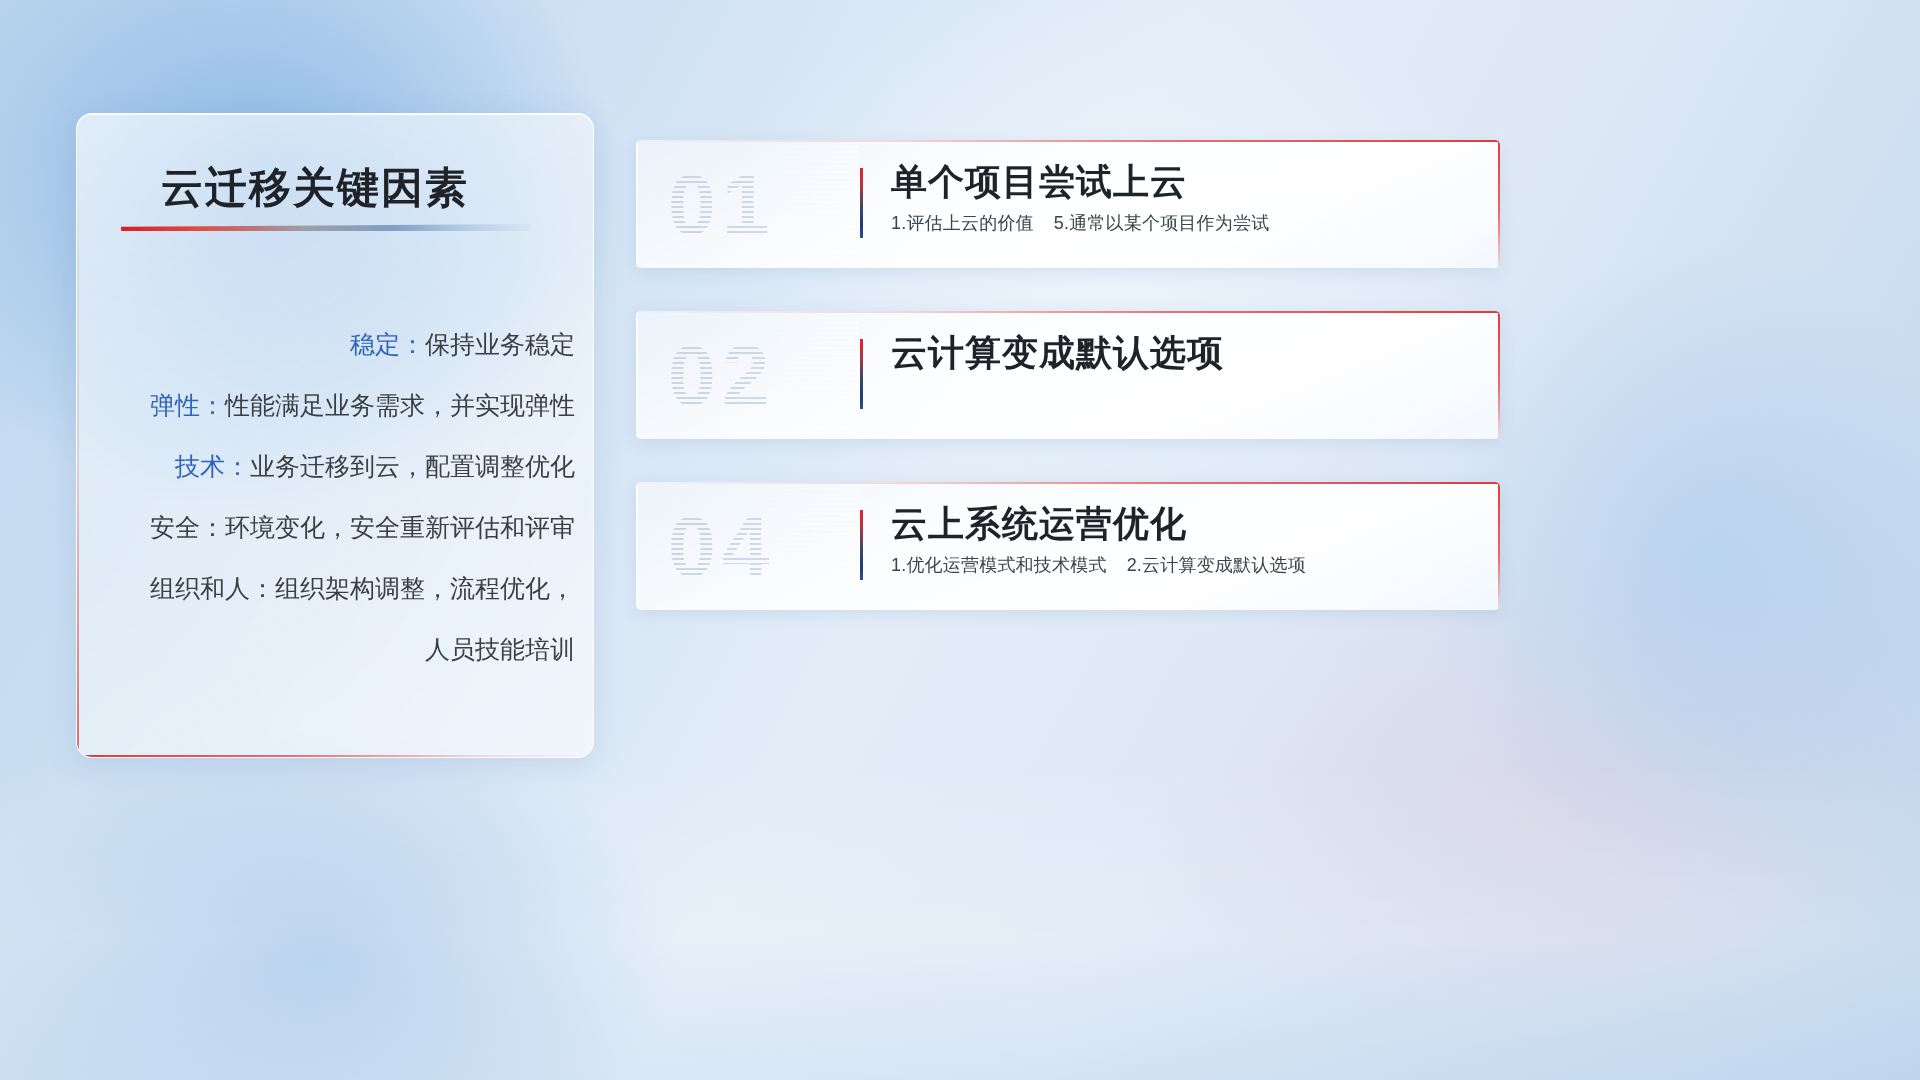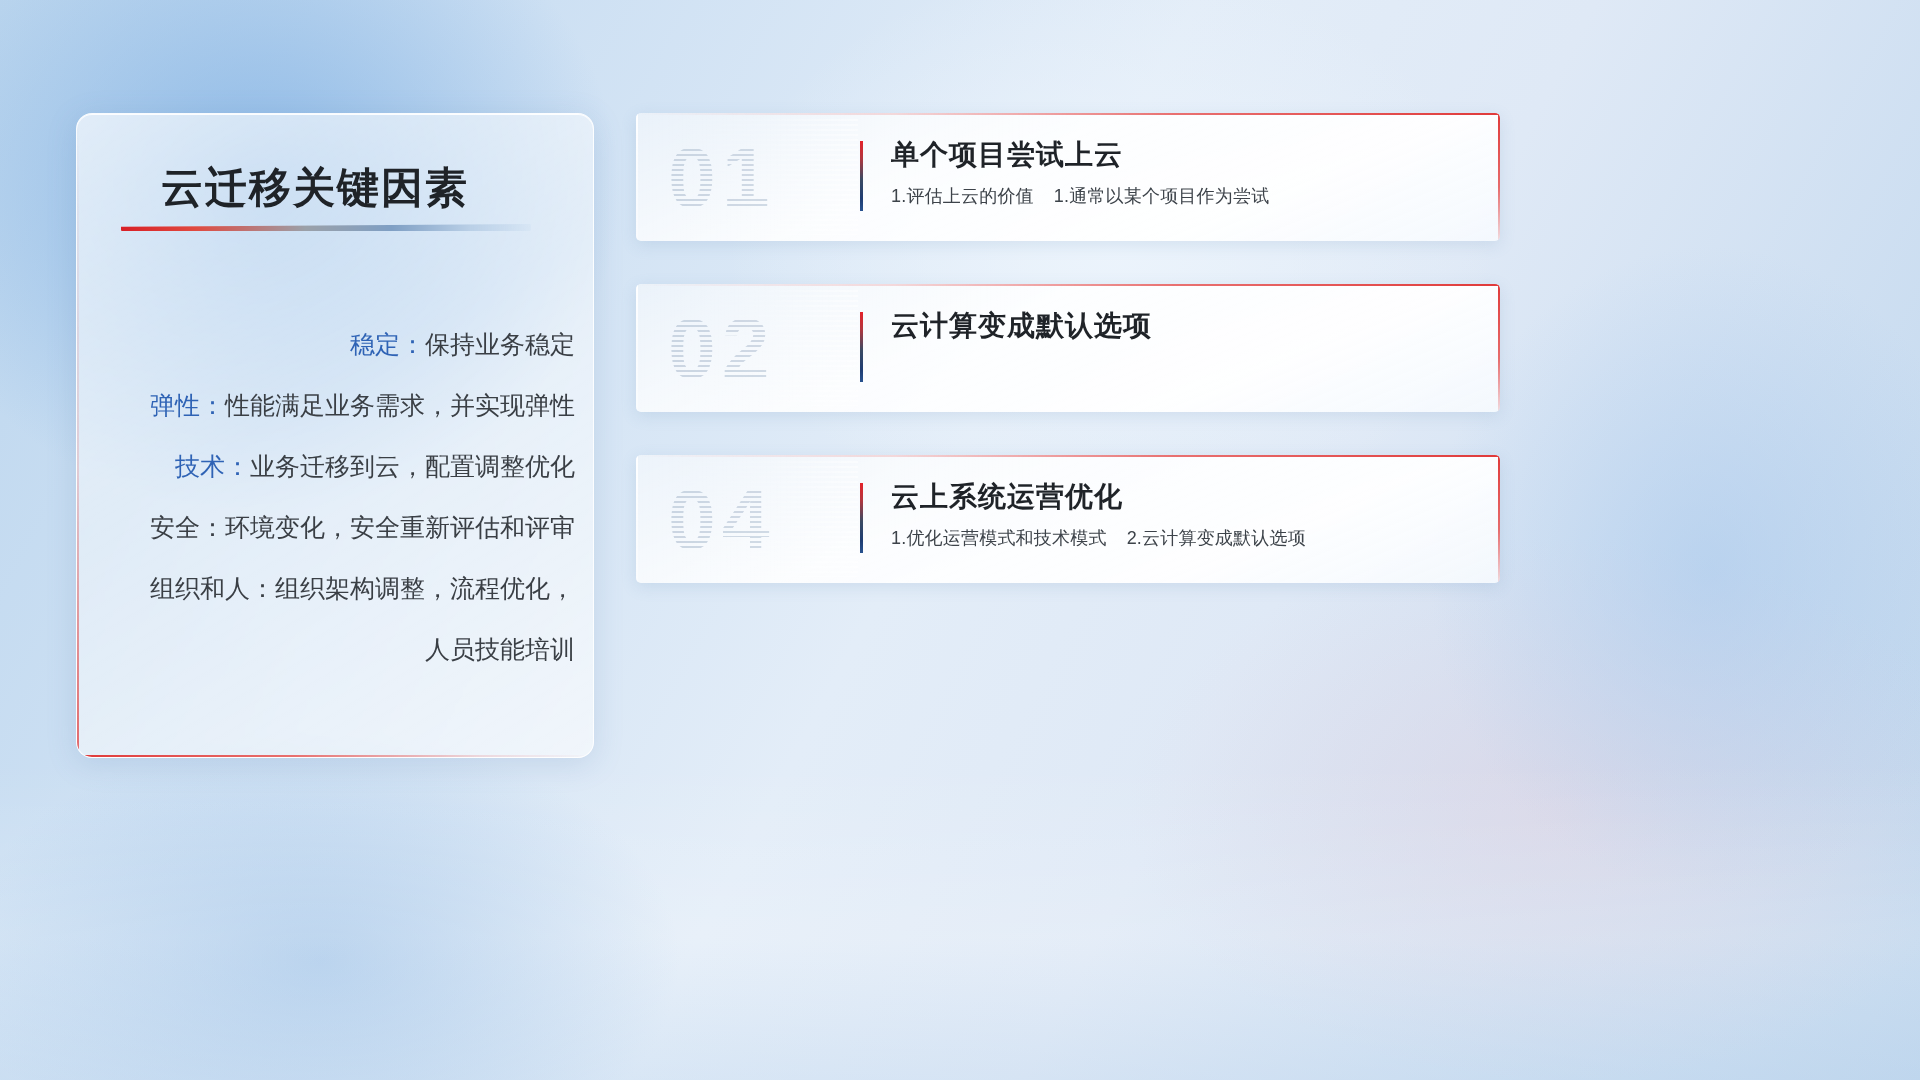--- a/index.html
+++ b/index.html
@@ -88,20 +88,21 @@
   
   .cards{
     position:absolute; left:636px; top:113px; width:864px;
   }
   .step-card{
     position:relative; width:864px; height:128px; margin-bottom:43px;
     border-radius:5px;
     background:linear-gradient(158deg, rgba(255,255,255,.52) 0%, rgba(255,255,255,.88) 38%, rgba(255,255,255,.95) 70%, rgba(246,250,254,.9) 100%);
     box-shadow:0 4px 16px rgba(96,134,178,.16);
     overflow:hidden;
+    margin-top:27px;
   }
   .step-card .edge-top{
     position:absolute; left:0; right:0; top:0; height:2px;
     background:linear-gradient(90deg, rgba(224,58,58,0) 0%, rgba(224,58,58,.18) 30%, rgba(224,58,58,.72) 62%, #e03a3a 100%);
   }
   .step-card .edge-right{
     position:absolute; right:0; top:0; bottom:0; width:2px;
     background:linear-gradient(180deg,#e03a3a 0%, rgba(224,58,58,.75) 58%, rgba(224,58,58,.15) 100%);
   }
   .step-card .edge-left{
@@ -128,21 +129,21 @@
 
   .divider{
     position:absolute; left:224px; top:28px; width:3px; height:70px;
     background:linear-gradient(180deg,#e4222a 0%, #b4363e 24%, #3a4a63 55%, #1f3d72 82%, #28528f 100%);
   }
 
   .card-body{
     position:absolute; left:255px; top:22px; right:24px;
   }
   .card-title{
-    font-size:28px; font-weight:bold; color:#1f2328; letter-spacing:1px;
+    font-size:36px; font-weight:bold; color:#1f2328; letter-spacing:1px;
     line-height:40px;
   }
   .card-desc{
     margin-top:9px;
     font-size:18px; color:#3d434a; letter-spacing:.2px; white-space:nowrap;
   }
   .card-desc .gap{ display:inline-block; width:20px; }
 </style>
 </head>
 <body>
@@ -185,21 +186,21 @@
 
   <div class="step-card">
     <div class="edge-top"></div>
     <div class="edge-right"></div>
     <div class="edge-left"></div>
     <div class="ghost-num">01</div>
     <div class="divider"></div>
     <div class="card-body">
       <div class="card-title">单个项目尝试上云</div>
       <div class="card-desc">
-        <span>1.评估上云的价值</span><span class="gap"></span><span>1.通常以某个项目作为尝试</span>
+        <span>1.评估上云的价值</span><span class="gap"></span><span>5.通常以某个项目作为尝试</span>
       </div>
     </div>
   </div>
 
   <div class="step-card">
     <div class="edge-top"></div>
     <div class="edge-right"></div>
     <div class="edge-left"></div>
     <div class="ghost-num">02</div>
     <div class="divider"></div>

